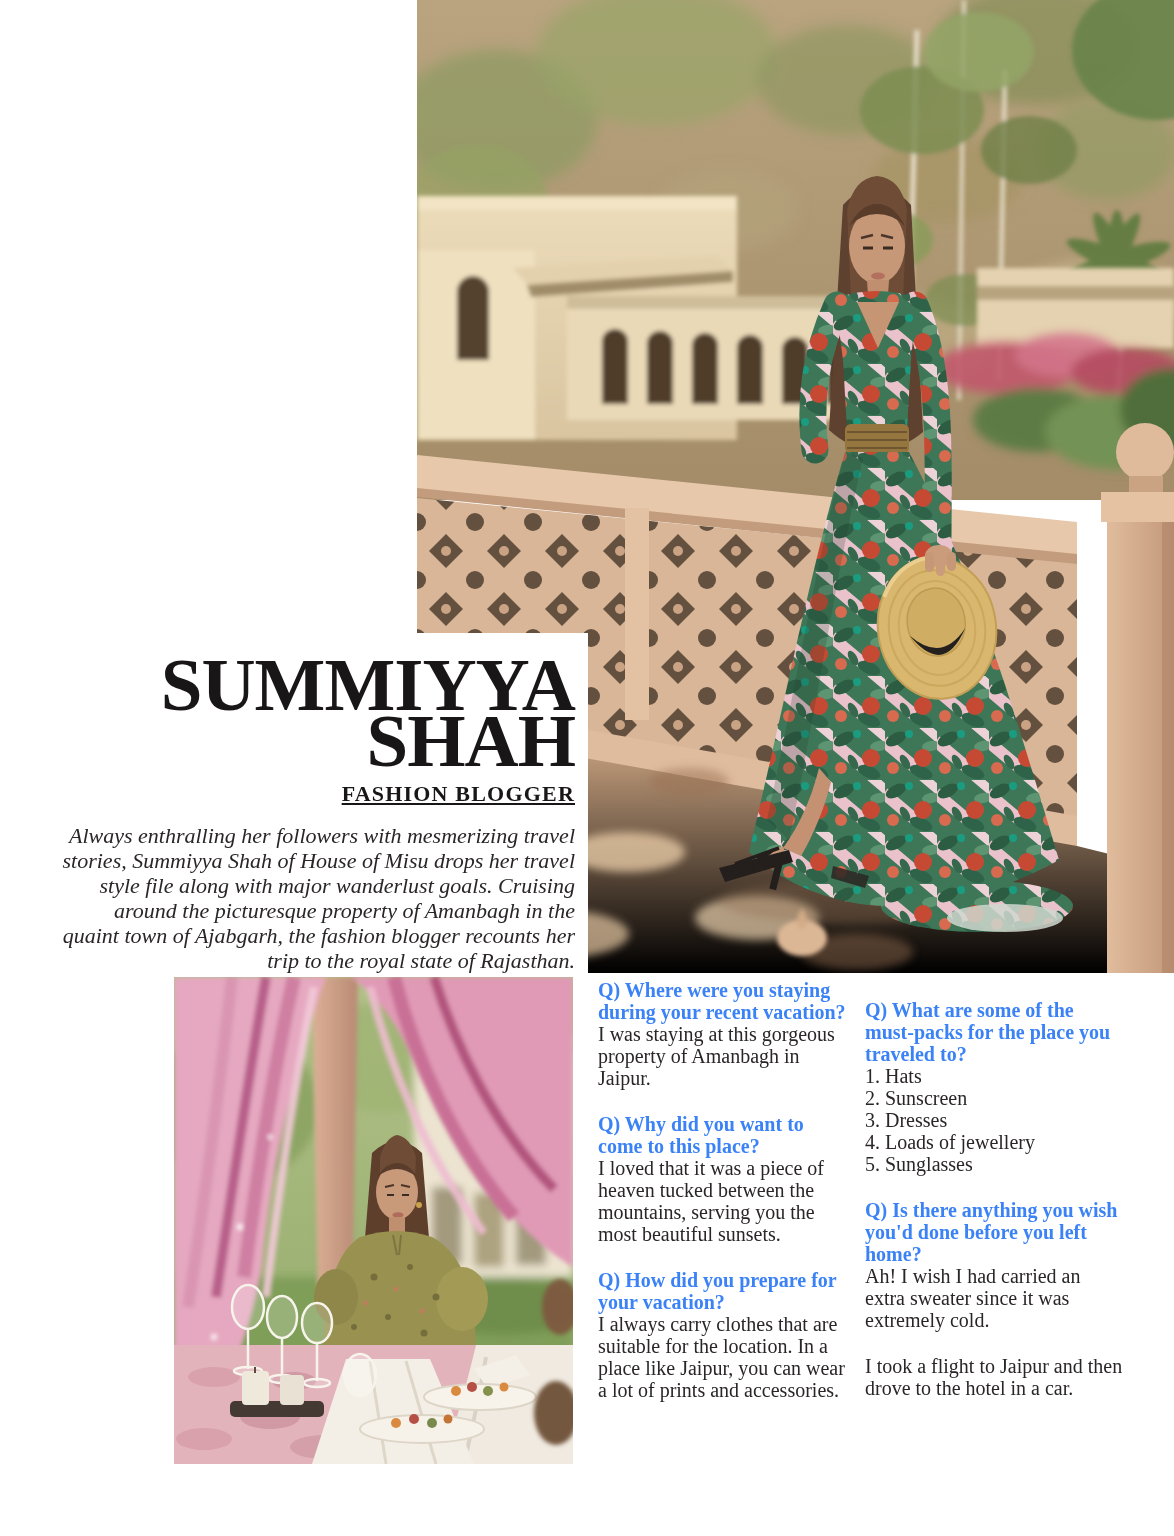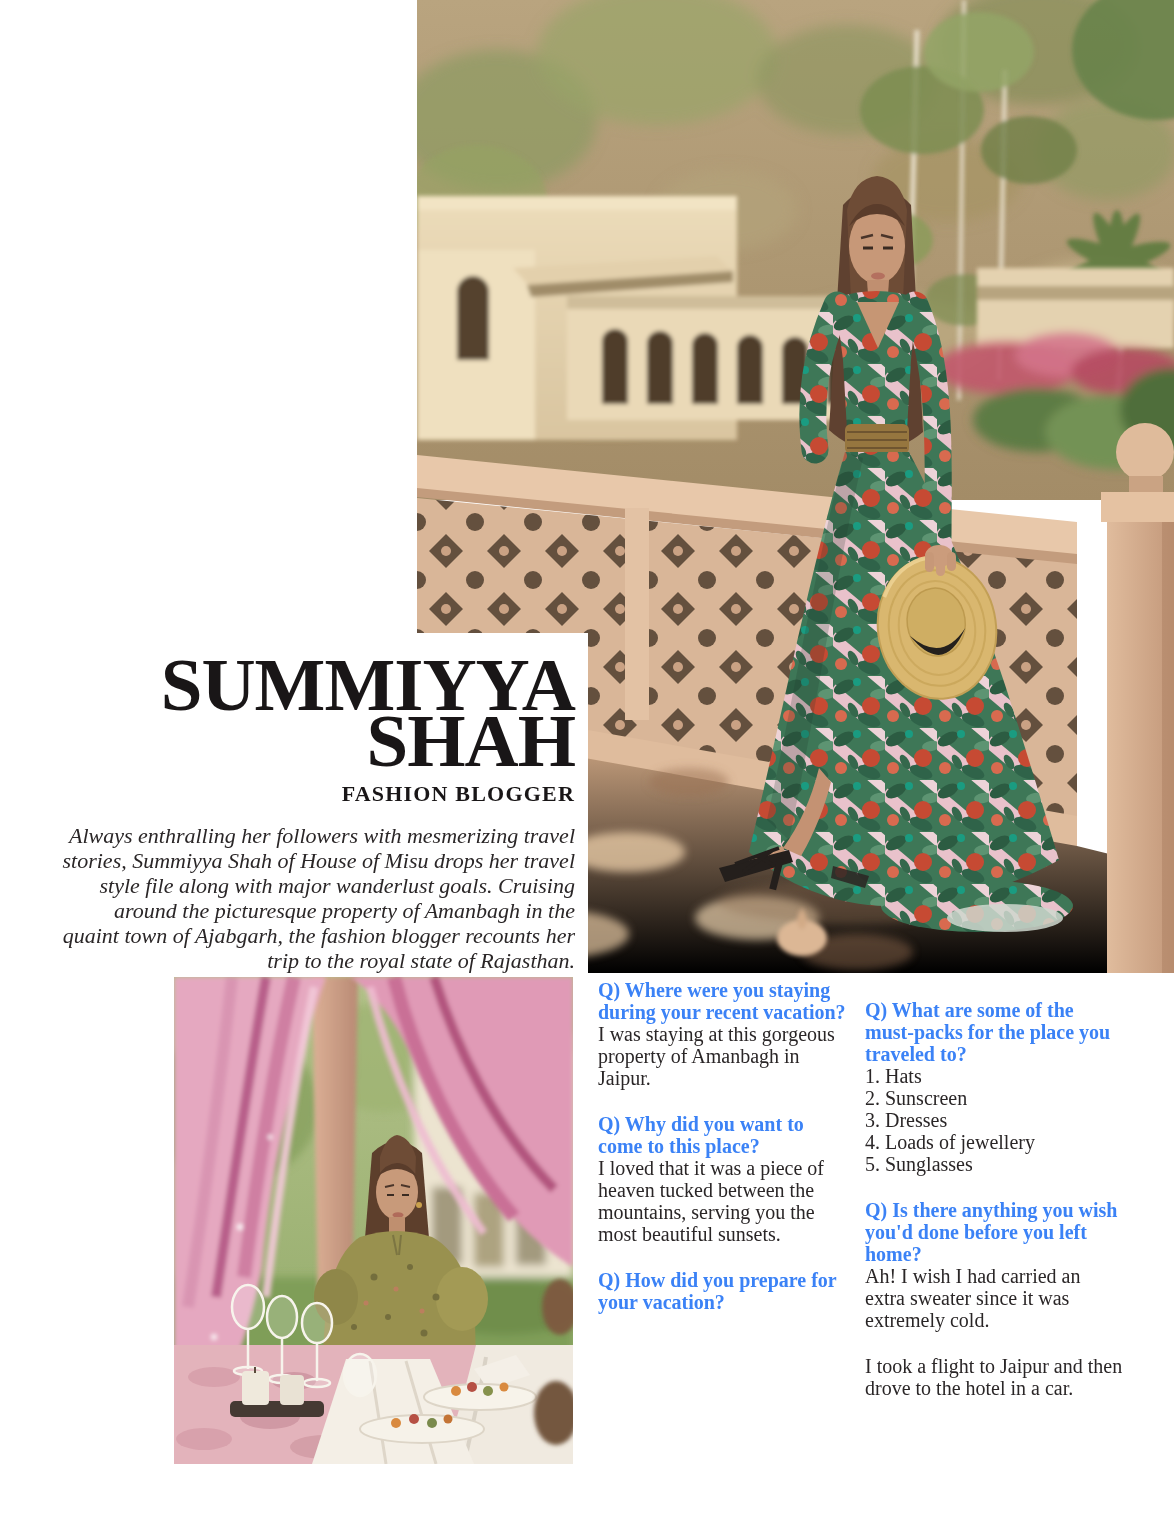--- a/index.html
+++ b/index.html
@@ -5,21 +5,21 @@
   html,body{margin:0;padding:0;background:#ffffff;}
   .page{position:relative;width:1174px;height:1536px;background:#fff;overflow:hidden;
         font-family:"Liberation Serif",serif;color:#231f20;}
   .photo{position:absolute;display:block;}
   .photo svg{display:block;}
   .main-photo{left:417px;top:0;width:757px;height:973px;}
   .secondary-photo{left:174px;top:977px;width:399px;height:487px;}
   .title-panel{position:absolute;left:0;top:633px;width:588px;height:341px;background:#fff;
                box-sizing:border-box;padding:24px 13px 0 60px;text-align:right;}
   .page-title{font-weight:700;font-size:75px;line-height:0.75;letter-spacing:-1px;color:#191617;}
-  .page-subtitle{font-weight:700;font-size:22px;letter-spacing:1.2px;margin-top:11px;color:#191617;}
+  .page-subtitle{font-weight:700;font-size:22px;letter-spacing:1.2px;margin-top:11px;color:#191617;text-decoration:underline;}
   .intro{font-style:italic;font-size:22px;line-height:25px;margin-top:16px;color:#2a2627;}
   .qa-col{position:absolute;top:979px;font-size:20px;line-height:22px;}
   .qa-left{left:598px;width:252px;}
   .qa-right{left:865px;width:258px;margin-top:20px;}
   .qa-block{margin-bottom:24px;}
   .qa-q{font-weight:700;color:#3b82f6;}
   .qa-a{white-space:pre-line;color:#2a2627;}
 </style>
 </head>
 <body>
@@ -380,20 +380,21 @@
     <div class="qa-block">
       <div class="qa-q">Q) Where were you staying during your recent vacation?</div>
       <div class="qa-a">I was staying at this gorgeous property of Amanbagh in Jaipur.</div>
     </div>
     <div class="qa-block">
       <div class="qa-q">Q) Why did you want to come to this place?</div>
       <div class="qa-a">I loved that it was a piece of heaven tucked between the mountains, serving you the most beautiful sunsets.</div>
     </div>
     <div class="qa-block">
       <div class="qa-q">Q) How did you prepare for your vacation?</div>
+      <div class="qa-a">I always carry clothes that are suitable for the location. In a place like Jaipur, you can wear a lot of prints and accessories.</div>
     </div>
   </div>
 
   <div class="qa-col qa-right">
     <div class="qa-block">
       <div class="qa-q">Q) What are some of the must-packs for the place you traveled to?</div>
       <div class="qa-a">1. Hats
 2. Sunscreen
 3. Dresses
 4. Loads of jewellery

